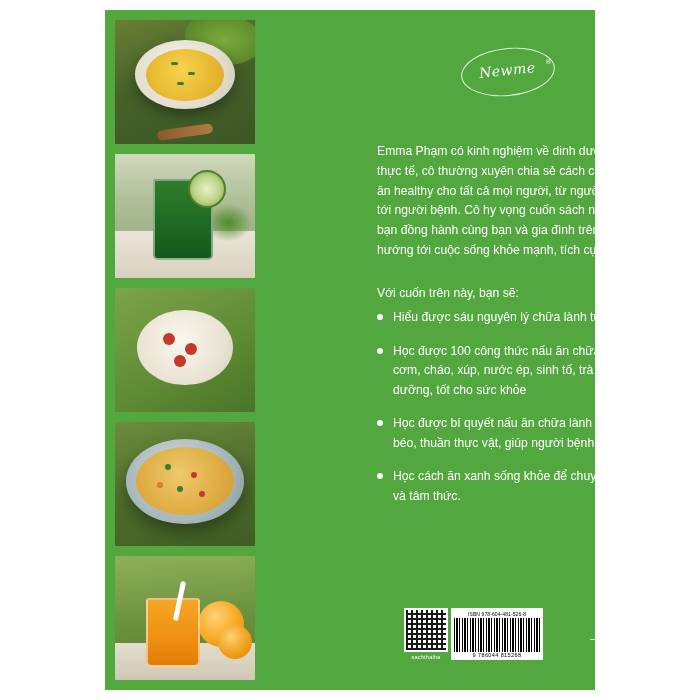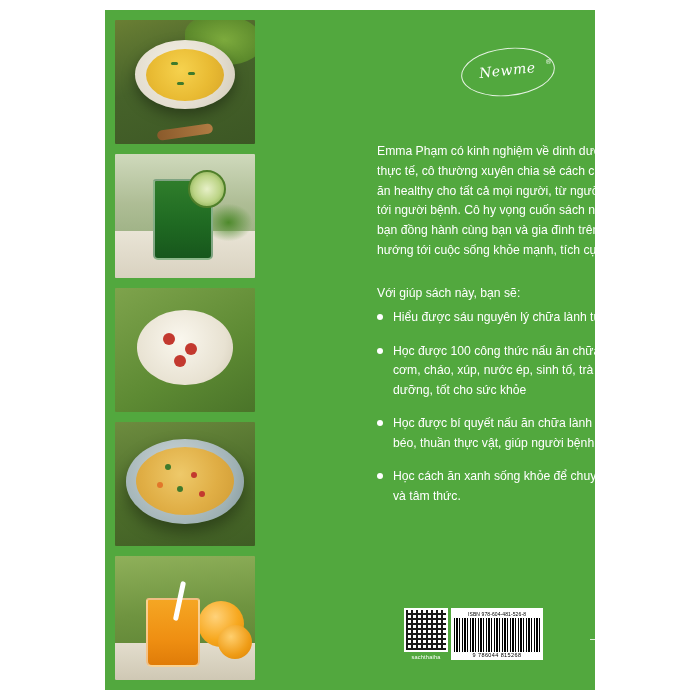--- a/index.html
+++ b/index.html
@@ -469,21 +469,21 @@
     <div class="content">
 
       <div class="logo">
         <div class="ring"></div>
         <div class="word">Newme</div>
         <div class="tm">®</div>
       </div>
 
       <p class="intro">Emma Phạm có kinh nghiệm về dinh dưỡng ứng dụng thực tế, cô thường xuyên chia sẻ cách chế biến, nấu ăn healthy cho tất cả mọi người, từ người khỏe mạnh tới người bệnh. Cô hy vọng cuốn sách này sẽ là người bạn đồng hành cùng bạn và gia đình trên hành trình hướng tới cuộc sống khỏe mạnh, tích cực.</p>
 
-      <p class="lead">Với giúp sách này, bạn sẽ:</p>
+      <p class="lead">Với cuốn trên này, bạn sẽ:</p>
 
       <ul class="bullets">
         <li>Hiểu được sáu nguyên lý chữa lành tự nhiên</li>
         <li>Học được 100 công thức nấu ăn chữa lành các món cơm, cháo, xúp, nước ép, sinh tố, trà thảo mộc bổ dưỡng, tốt cho sức khỏe</li>
         <li>Học được bí quyết nấu ăn chữa lành ít muối, ít chất béo, thuần thực vật, giúp người bệnh mau bình phục</li>
         <li>Học cách ăn xanh sống khỏe để chuyển hóa bệnh tật và tâm thức.</li>
       </ul>
 
       <div class="footer">
 

